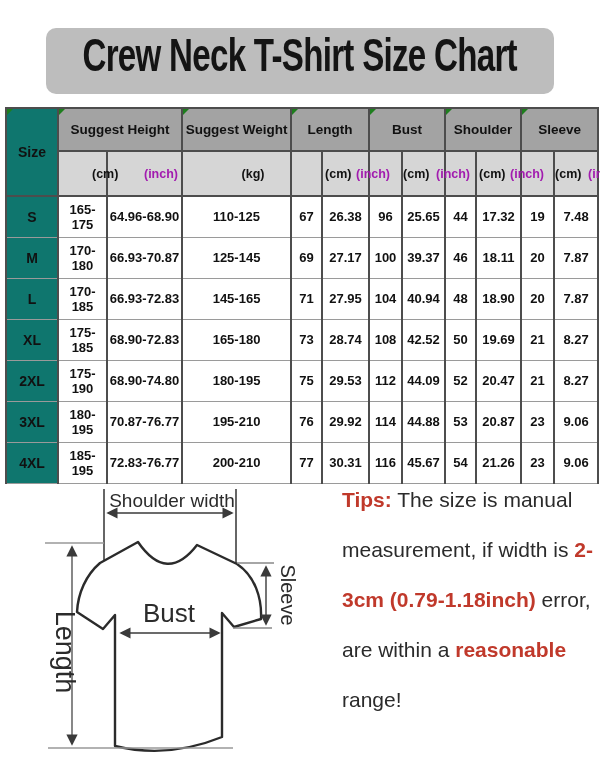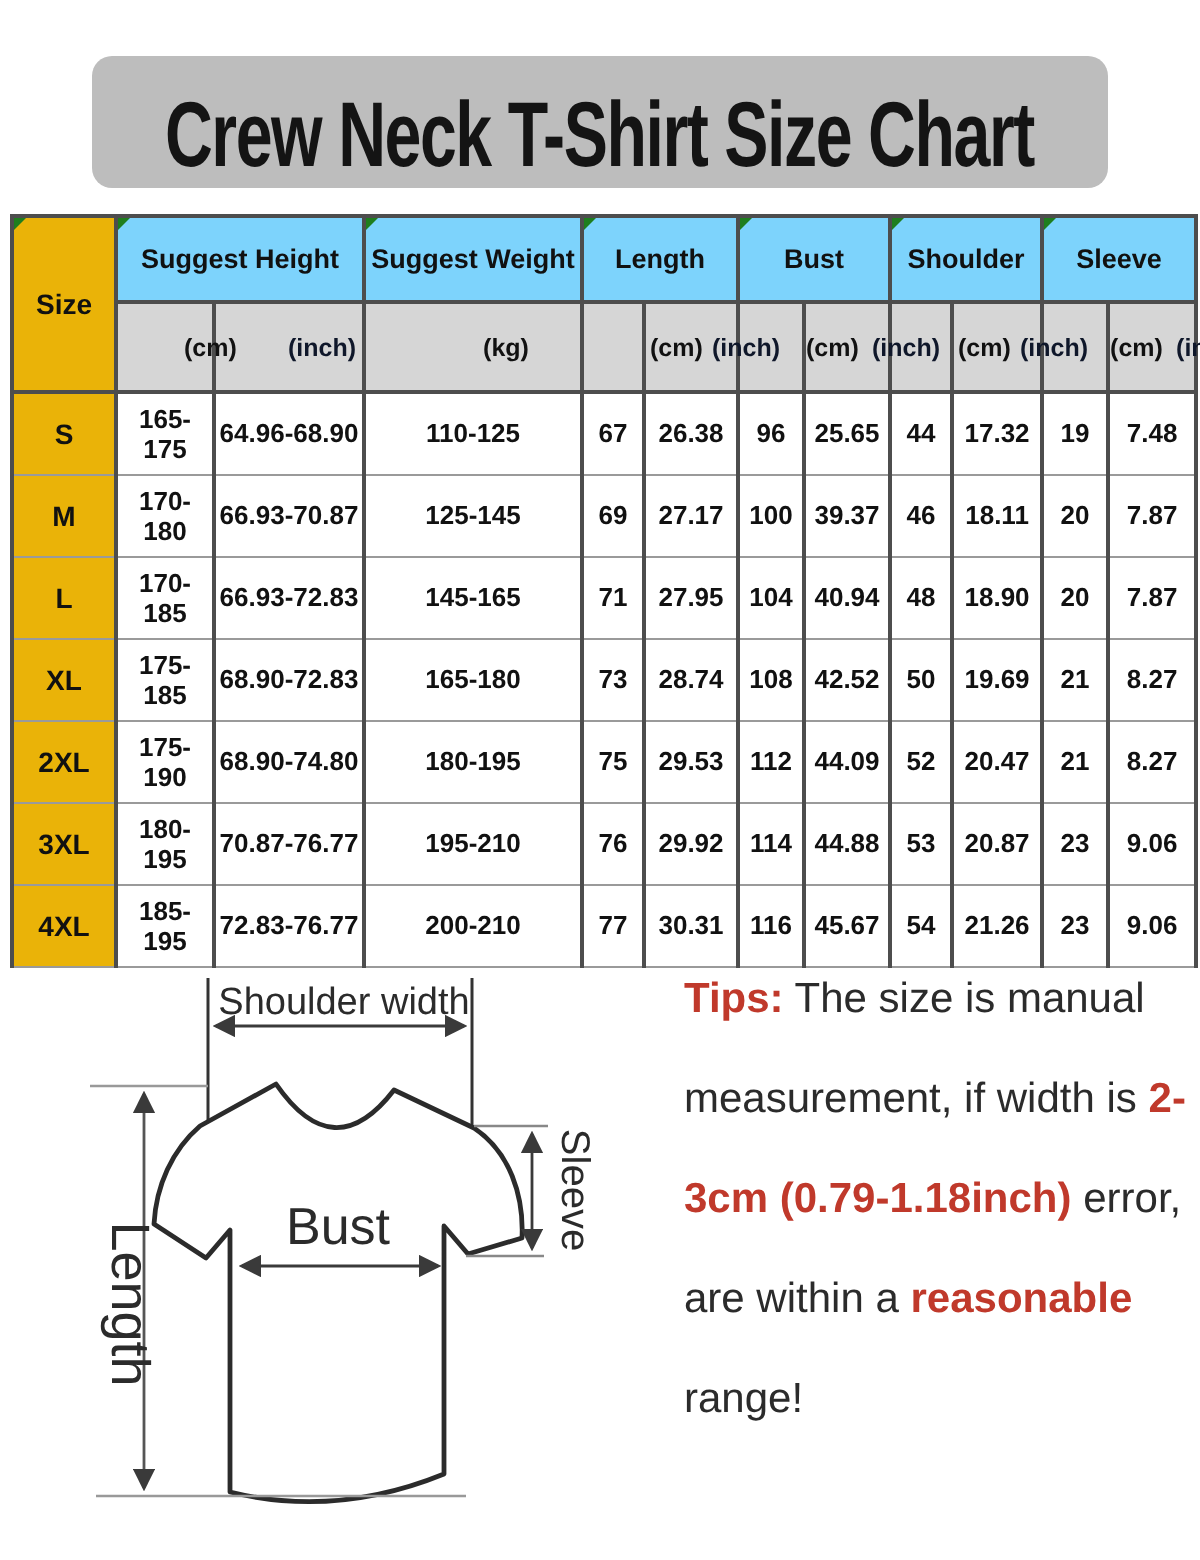--- a/index.html
+++ b/index.html
@@ -1,36 +1,36 @@
 <!DOCTYPE html>
 <html><head>
 <meta charset="utf-8">
 <style>
   html,body{margin:0;padding:0;background:#fff;}
   body{width:600px;height:780px;position:relative;overflow:hidden;
        font-family:"Liberation Sans",sans-serif;}
 
   
   .title-bar{position:absolute;left:46px;top:28px;width:508px;height:66px;
-    background:#bdbdbd;border-radius:10px;display:flex;align-items:flex-end;justify-content:center;}
+    background:#bdbdbd;border-radius:10px;display:flex;align-items:flex-start;justify-content:center;}
   .title-bar .ttl{font-size:46px;font-weight:700;color:#141414;white-space:nowrap;
     transform:scaleX(0.72);letter-spacing:-1px;}
 
   
   .table-wrap{position:absolute;left:5px;top:107px;width:592px;}
   table#size-table{border-collapse:collapse;table-layout:fixed;width:592px;}
   #size-table th,#size-table td{border:2px solid #4d4d4d;text-align:center;vertical-align:middle;
     padding:0;color:#111;}
   #size-table tr.h1{height:43px;}
   #size-table tr.h2{height:45px;}
   #size-table tbody tr{height:41px;}
-  #size-table th.group{background:#7dd3fc;font-size:13.5px;font-weight:700;position:relative;}
+  #size-table th.group{background:#a3a3a3;font-size:13.5px;font-weight:700;position:relative;}
   #size-table th.sub{background:#d6d6d6;font-size:12.5px;font-weight:700;padding-left:33px;}
-  #size-table th.sub.inch{color:#0f172a;}
-  #size-table th.size-cell{background:#eab308;font-size:14px;font-weight:700;}
+  #size-table th.sub.inch{color:#a21caf;}
+  #size-table th.size-cell{background:#0f766e;font-size:14px;font-weight:700;}
   #size-table td{background:#fff;font-size:13px;font-weight:700;
     border-top:1px solid #9a9a9a;border-bottom:1px solid #9a9a9a;}
   #size-table tbody th.size-cell{border-top:1px solid #9a9a9a;border-bottom:1px solid #9a9a9a;}
   .corner{position:absolute;top:0;left:0;width:0;height:0;
     border-top:6px solid #1e7e1e;border-right:6px solid transparent;}
 
   
   #diagram{position:absolute;left:0;top:487px;}
   .diag-label{fill:#2b2b2b;font-family:"Liberation Sans",sans-serif;}
 

